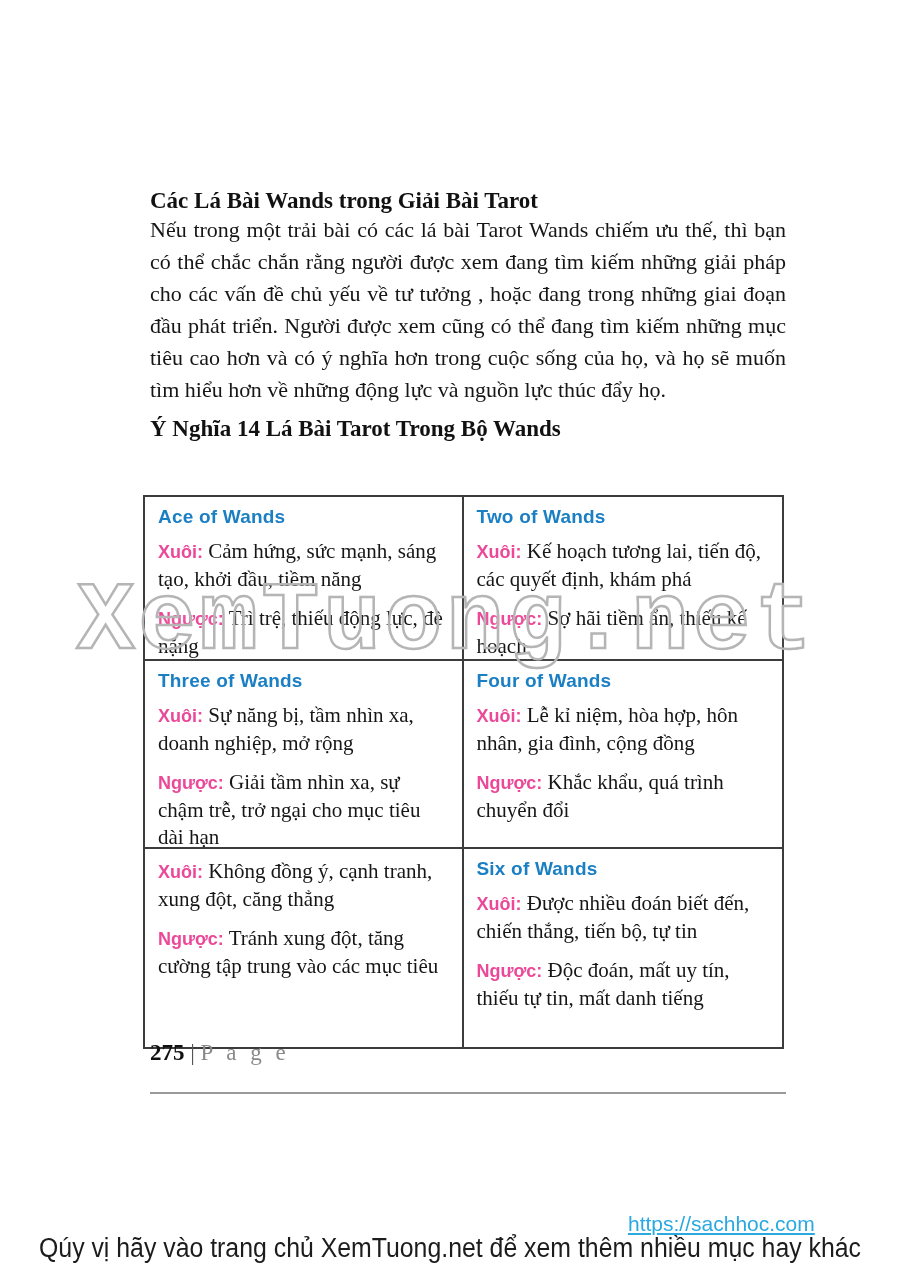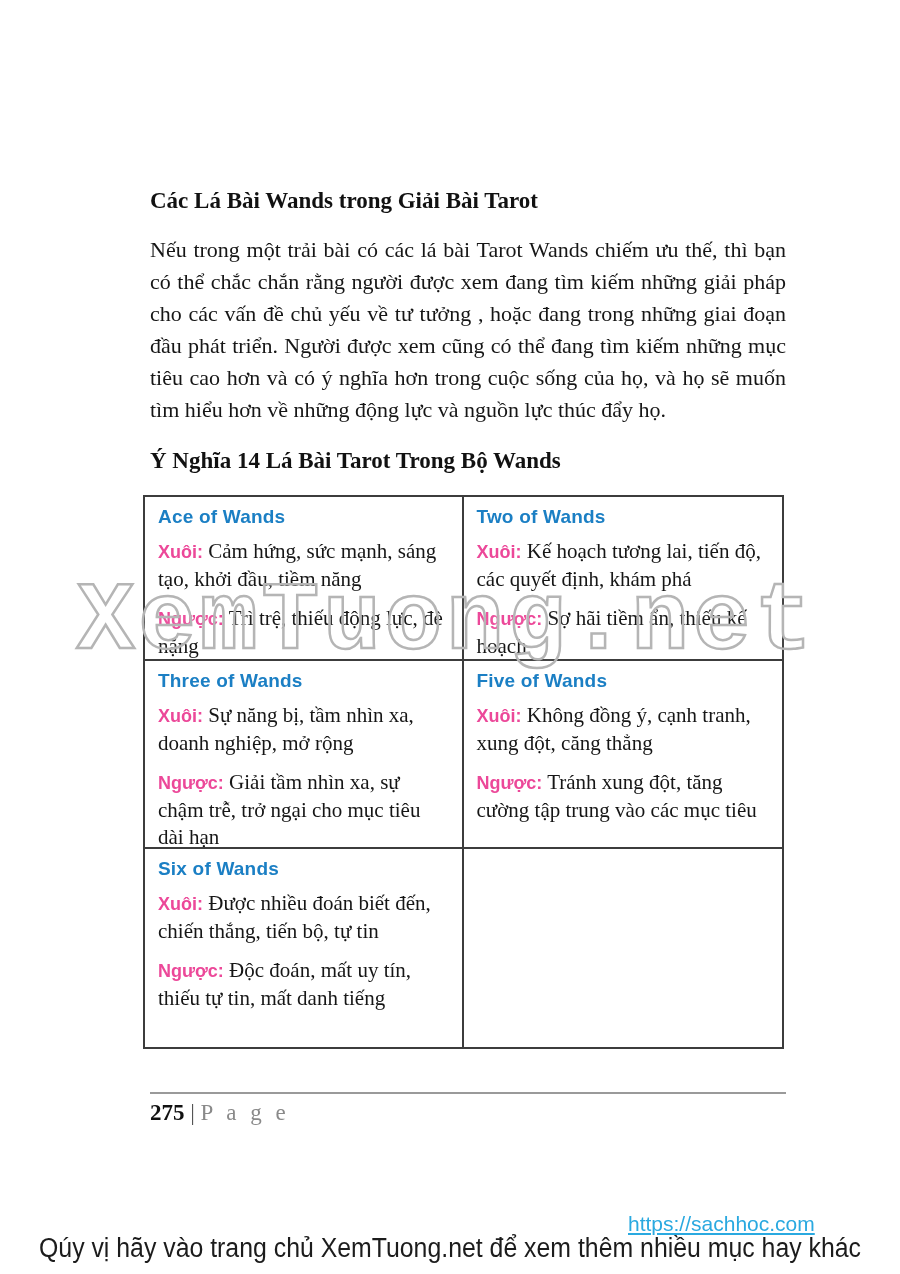--- a/index.html
+++ b/index.html
@@ -18,28 +18,27 @@
     left: 150px;
     top: 188px;
     width: 636px;
     z-index: 1;
   }
   .h1 {
     font-family: "Liberation Serif", serif;
     font-weight: bold;
     font-size: 23px;
     color: #111;
-    margin-bottom: 20px;
   }
   .para {
     font-size: 22px;
     line-height: 32px;
     text-align: justify;
     color: #161616;
-    margin-bottom: 22px;
+    margin-bottom: 10px;
   }
   .h2 {
     font-family: "Liberation Serif", serif;
     font-weight: bold;
     font-size: 23px;
     color: #111;
     margin-bottom: 32px;
   }
   .tarot-table {
     position: absolute;
@@ -101,21 +100,21 @@
     position: absolute;
     left: 150px;
     top: 1092px;
     width: 636px;
     border-top: 2px solid #9a9a9a;
     z-index: 1;
   }
   .footer-text {
     position: absolute;
     left: 150px;
-    top: 1100px;
+    top: 1040px;
     font-size: 23px;
     z-index: 1;
   }
   .footer-num {
     font-weight: bold;
     color: #111;
   }
   .footer-page {
     color: #8a8a8a;
     letter-spacing: 4px;
@@ -169,23 +168,27 @@
     <div class="cell-line"><span class="cell-label">Xuôi:</span> <span>Kế hoạch tương lai, tiến độ, các quyết định, khám phá</span></div>
     <div class="cell-line"><span class="cell-label">Ngược:</span> <span>Sợ hãi tiềm ẩn, thiếu kế hoạch</span></div>
   </div>
 
   <div class="cell">
     <div class="cell-title">Three of Wands</div>
     <div class="cell-line"><span class="cell-label">Xuôi:</span> <span>Sự năng bị, tầm nhìn xa, doanh nghiệp, mở rộng</span></div>
     <div class="cell-line"><span class="cell-label">Ngược:</span> <span>Giải tầm nhìn xa, sự chậm trễ, trở ngại cho mục tiêu dài hạn</span></div>
   </div>
 
-
-  <div class="cell">
-    <div class="cell-title">Five of Wands</div>
+  <div class="cell">
+    <div class="cell-title">Four of Wands</div>
+    <div class="cell-line"><span class="cell-label">Xuôi:</span> <span>Lễ kỉ niệm, hòa hợp, hôn nhân, gia đình, cộng đồng</span></div>
+    <div class="cell-line"><span class="cell-label">Ngược:</span> <span>Khắc khẩu, quá trình chuyển đổi</span></div>
+  </div>
+
+  <div class="cell">
     <div class="cell-line"><span class="cell-label">Xuôi:</span> <span>Không đồng ý, cạnh tranh, xung đột, căng thẳng</span></div>
     <div class="cell-line"><span class="cell-label">Ngược:</span> <span>Tránh xung đột, tăng cường tập trung vào các mục tiêu</span></div>
   </div>
 
   <div class="cell">
     <div class="cell-title">Six of Wands</div>
     <div class="cell-line"><span class="cell-label">Xuôi:</span> <span>Được nhiều đoán biết đến, chiến thắng, tiến bộ, tự tin</span></div>
     <div class="cell-line"><span class="cell-label">Ngược:</span> <span>Độc đoán, mất uy tín, thiếu tự tin, mất danh tiếng</span></div>
   </div>
 

